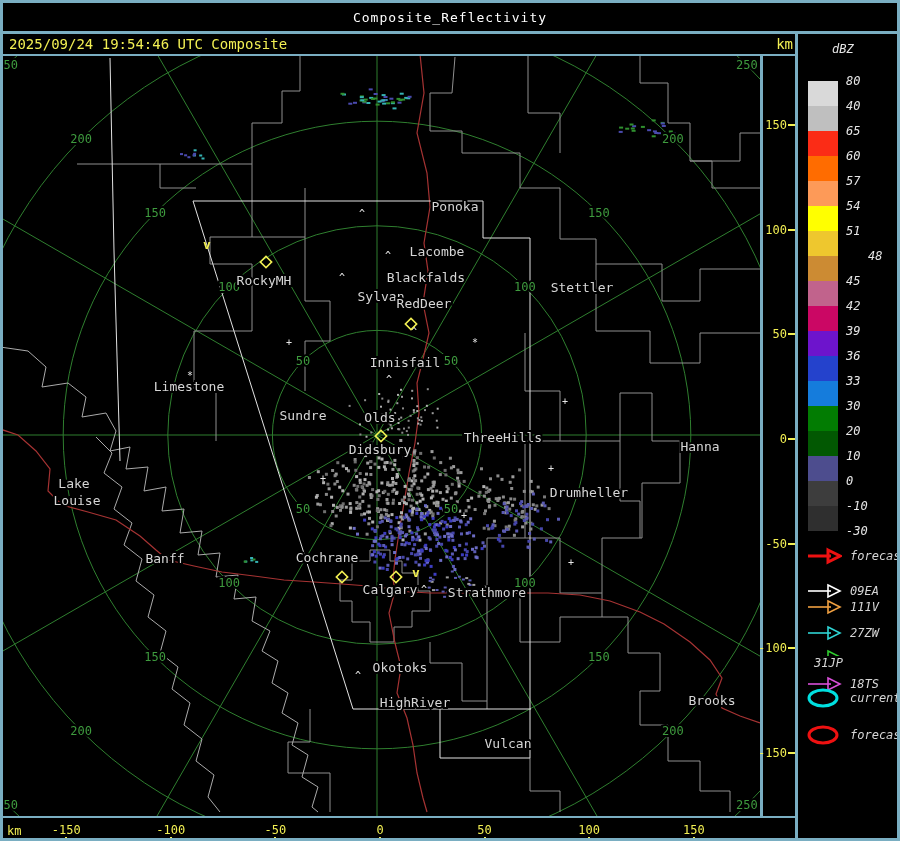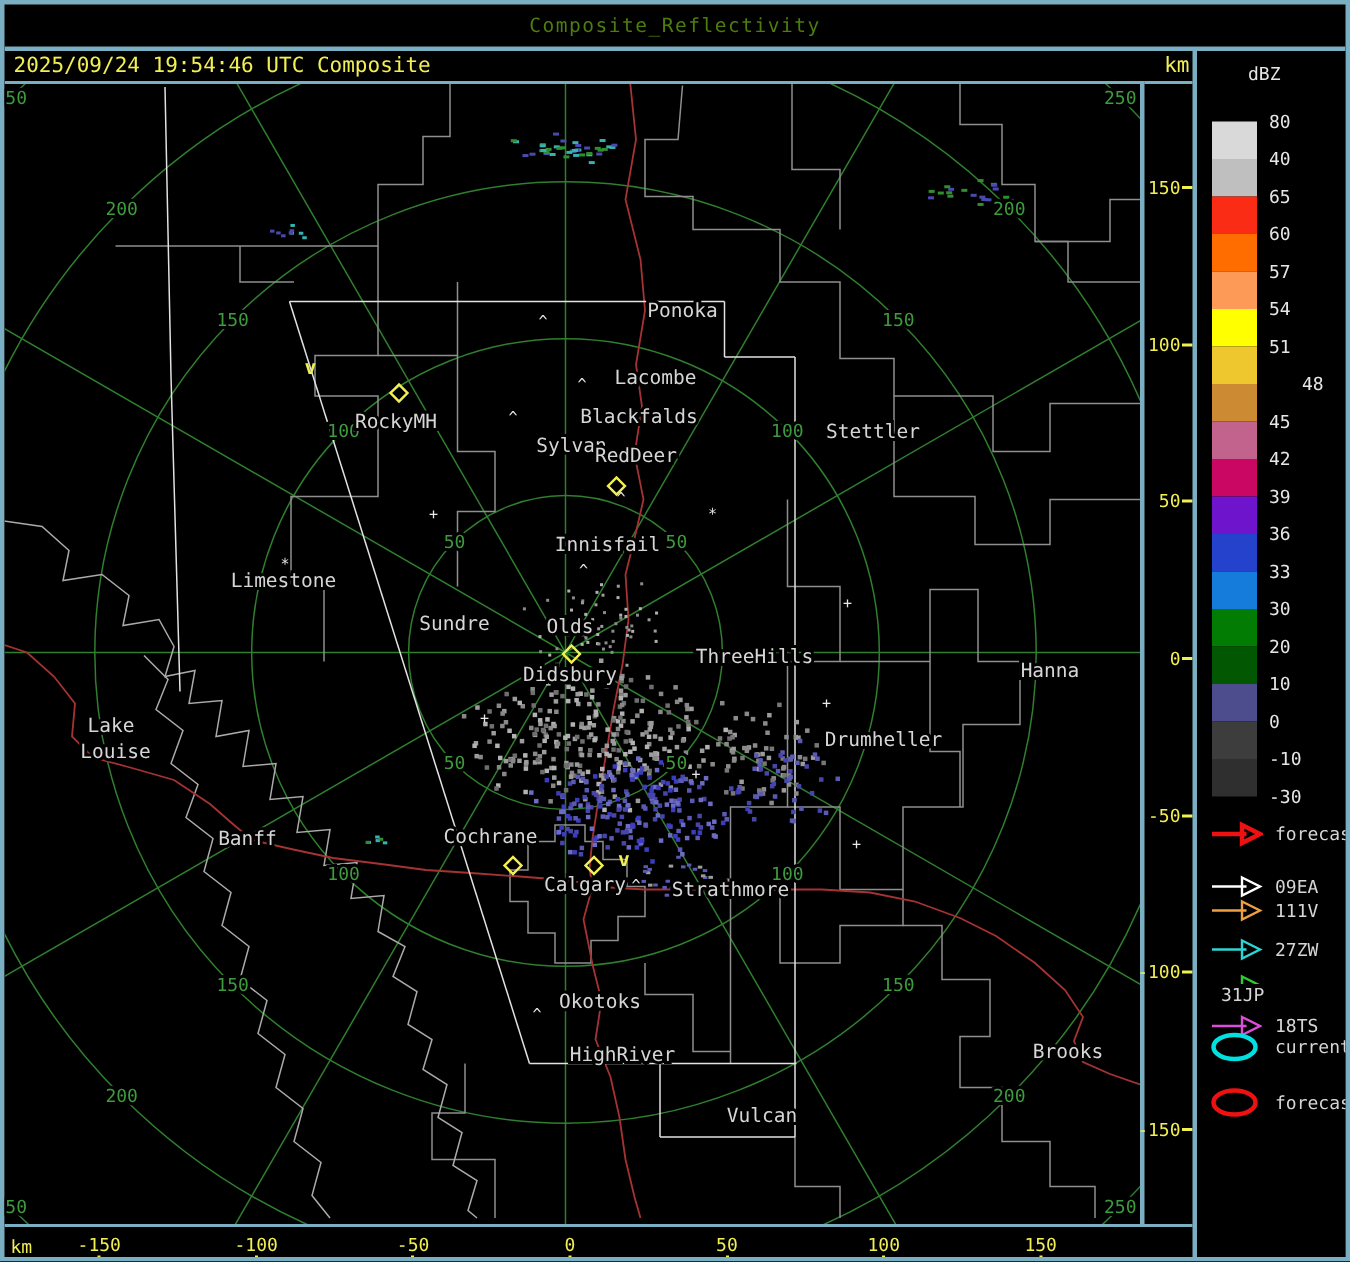--- a/index.html
+++ b/index.html
@@ -1,37 +1,37 @@
 <!DOCTYPE html>
 <html><head>
 <meta charset="utf-8">
 <style>
   html,body{margin:0;padding:0;background:#000;}
   #app{position:relative;width:900px;height:841px;background:#000;
        font-family:"DejaVu Sans Mono","Liberation Mono",monospace;overflow:hidden;
        box-sizing:border-box;border:3px solid #7aaec2;}
   .titlebar{position:absolute;left:0;top:0;width:894px;height:28px;
             border-bottom:3px solid #7aaec2;display:flex;align-items:center;justify-content:center;
-            color:#4d7c0f;font-size:13px;letter-spacing:1px;}
+            color:#ffffff;font-size:13px;letter-spacing:1px;}
   .stampbar{position:absolute;left:0;top:31px;width:792px;height:20px;
             color:#f2ef53;font-size:14px;}
   .stampbar .stamp{position:absolute;left:6px;top:2px;}
   .stampbar .kmtop{position:absolute;left:764px;top:2px;width:26px;text-align:right;}
   .mapframe{position:absolute;left:0px;top:51px;width:757px;height:760px;
             border-top:2px solid #7aaec2;border-right:3px solid #7aaec2;background:#000;}
   #mapsvg{position:absolute;left:0;top:0;}
   .rgutter{position:absolute;left:760px;top:51px;width:32px;height:762px;border-top:2px solid #7aaec2;color:#f2ef53;font-size:12px;}
   .rgutter .ylab{position:absolute;right:8px;transform:translateY(-50%);white-space:nowrap;}
   .rgutter .ytick{position:absolute;right:0px;width:7px;height:2px;background:#f2ef53;}
   .vsep{position:absolute;left:792px;top:31px;width:3px;height:807px;background:#7aaec2;}
   .bottombar{position:absolute;left:0px;top:813px;width:792px;height:25px;border-top:2px solid #7aaec2;color:#f2ef53;font-size:12px;}
   .bottombar .kmbottom{position:absolute;left:4px;top:6px;}
   .bottombar .xlab{position:absolute;top:5px;transform:translateX(-50%);}
   .bottombar .xtick{position:absolute;top:19px;width:2px;height:6px;background:#f2ef53;}
-  .rpanel{position:absolute;left:795px;top:31px;width:99px;height:807px;background:#000;color:#e6e6e6;font-size:12px;}
+  .rpanel{position:absolute;left:795px;top:31px;width:99px;height:807px;background:#000;color:#e6e6e6;font-size:12px;font-style:italic;}
   .rpanel .dbz{position:absolute;left:34px;top:8px;}
   .swatch{position:absolute;left:10px;width:30px;height:25px;}
   .swlab{position:absolute;left:48px;transform:translateY(-50%);}
   .legrow{position:absolute;left:8px;height:24px;display:flex;align-items:center;}
   .legrow svg{display:block;}
   .legrow .lglab{margin-left:8px;color:#d6d6d6;}
   text{font-family:"DejaVu Sans Mono","Liberation Mono",monospace;}
 </style>
 </head>
 <body>

